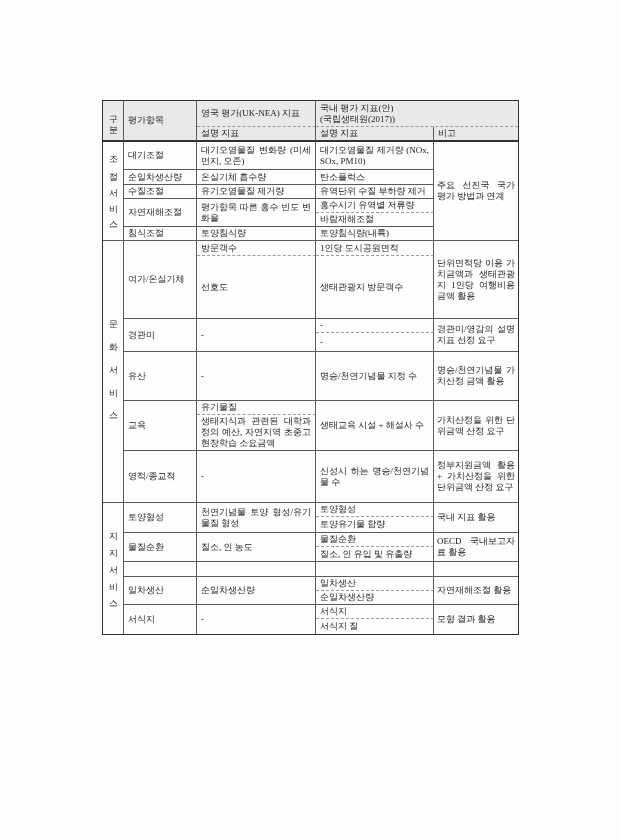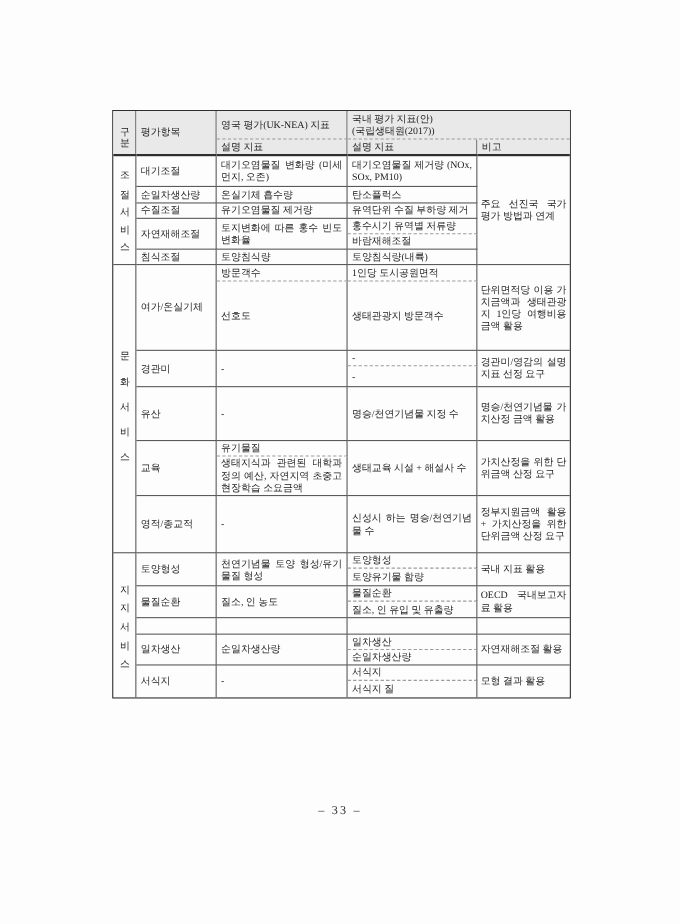--- a/index.html
+++ b/index.html
@@ -83,21 +83,21 @@
         <td>온실기체 흡수량</td>
         <td>탄소플럭스</td>
       </tr>
       <tr style="height:14px">
         <td>수질조절</td>
         <td>유기오염물질 제거량</td>
         <td>유역단위 수질 부하량 제거</td>
       </tr>
       <tr style="height:14px">
         <td rowspan="2">자연재해조절</td>
-        <td class="jt" rowspan="2">토지변화에 따른 홍수 빈도 변화율</td>
+        <td class="jt" rowspan="2">평가항목 따른 홍수 빈도 변화율</td>
         <td class="ddb">홍수시기 유역별 저류량</td>
       </tr>
       <tr style="height:12px">
         <td>바람재해조절</td>
       </tr>
       <tr style="height:12px">
         <td>침식조절</td>
         <td>토양침식량</td>
         <td>토양침식량(내륙)</td>
       </tr>
@@ -183,14 +183,13 @@
         <td class="bb0" rowspan="2">-</td>
         <td class="ddb">서식지</td>
         <td class="c-note bb0" rowspan="2">모형 결과 활용</td>
       </tr>
       <tr style="height:15px">
         <td class="bb0">서식지 질</td>
       </tr>
     </tbody>
   </table>
 
-  <div class="pagenum">– 33 –</div>
 </div>
 
 </body></html>

